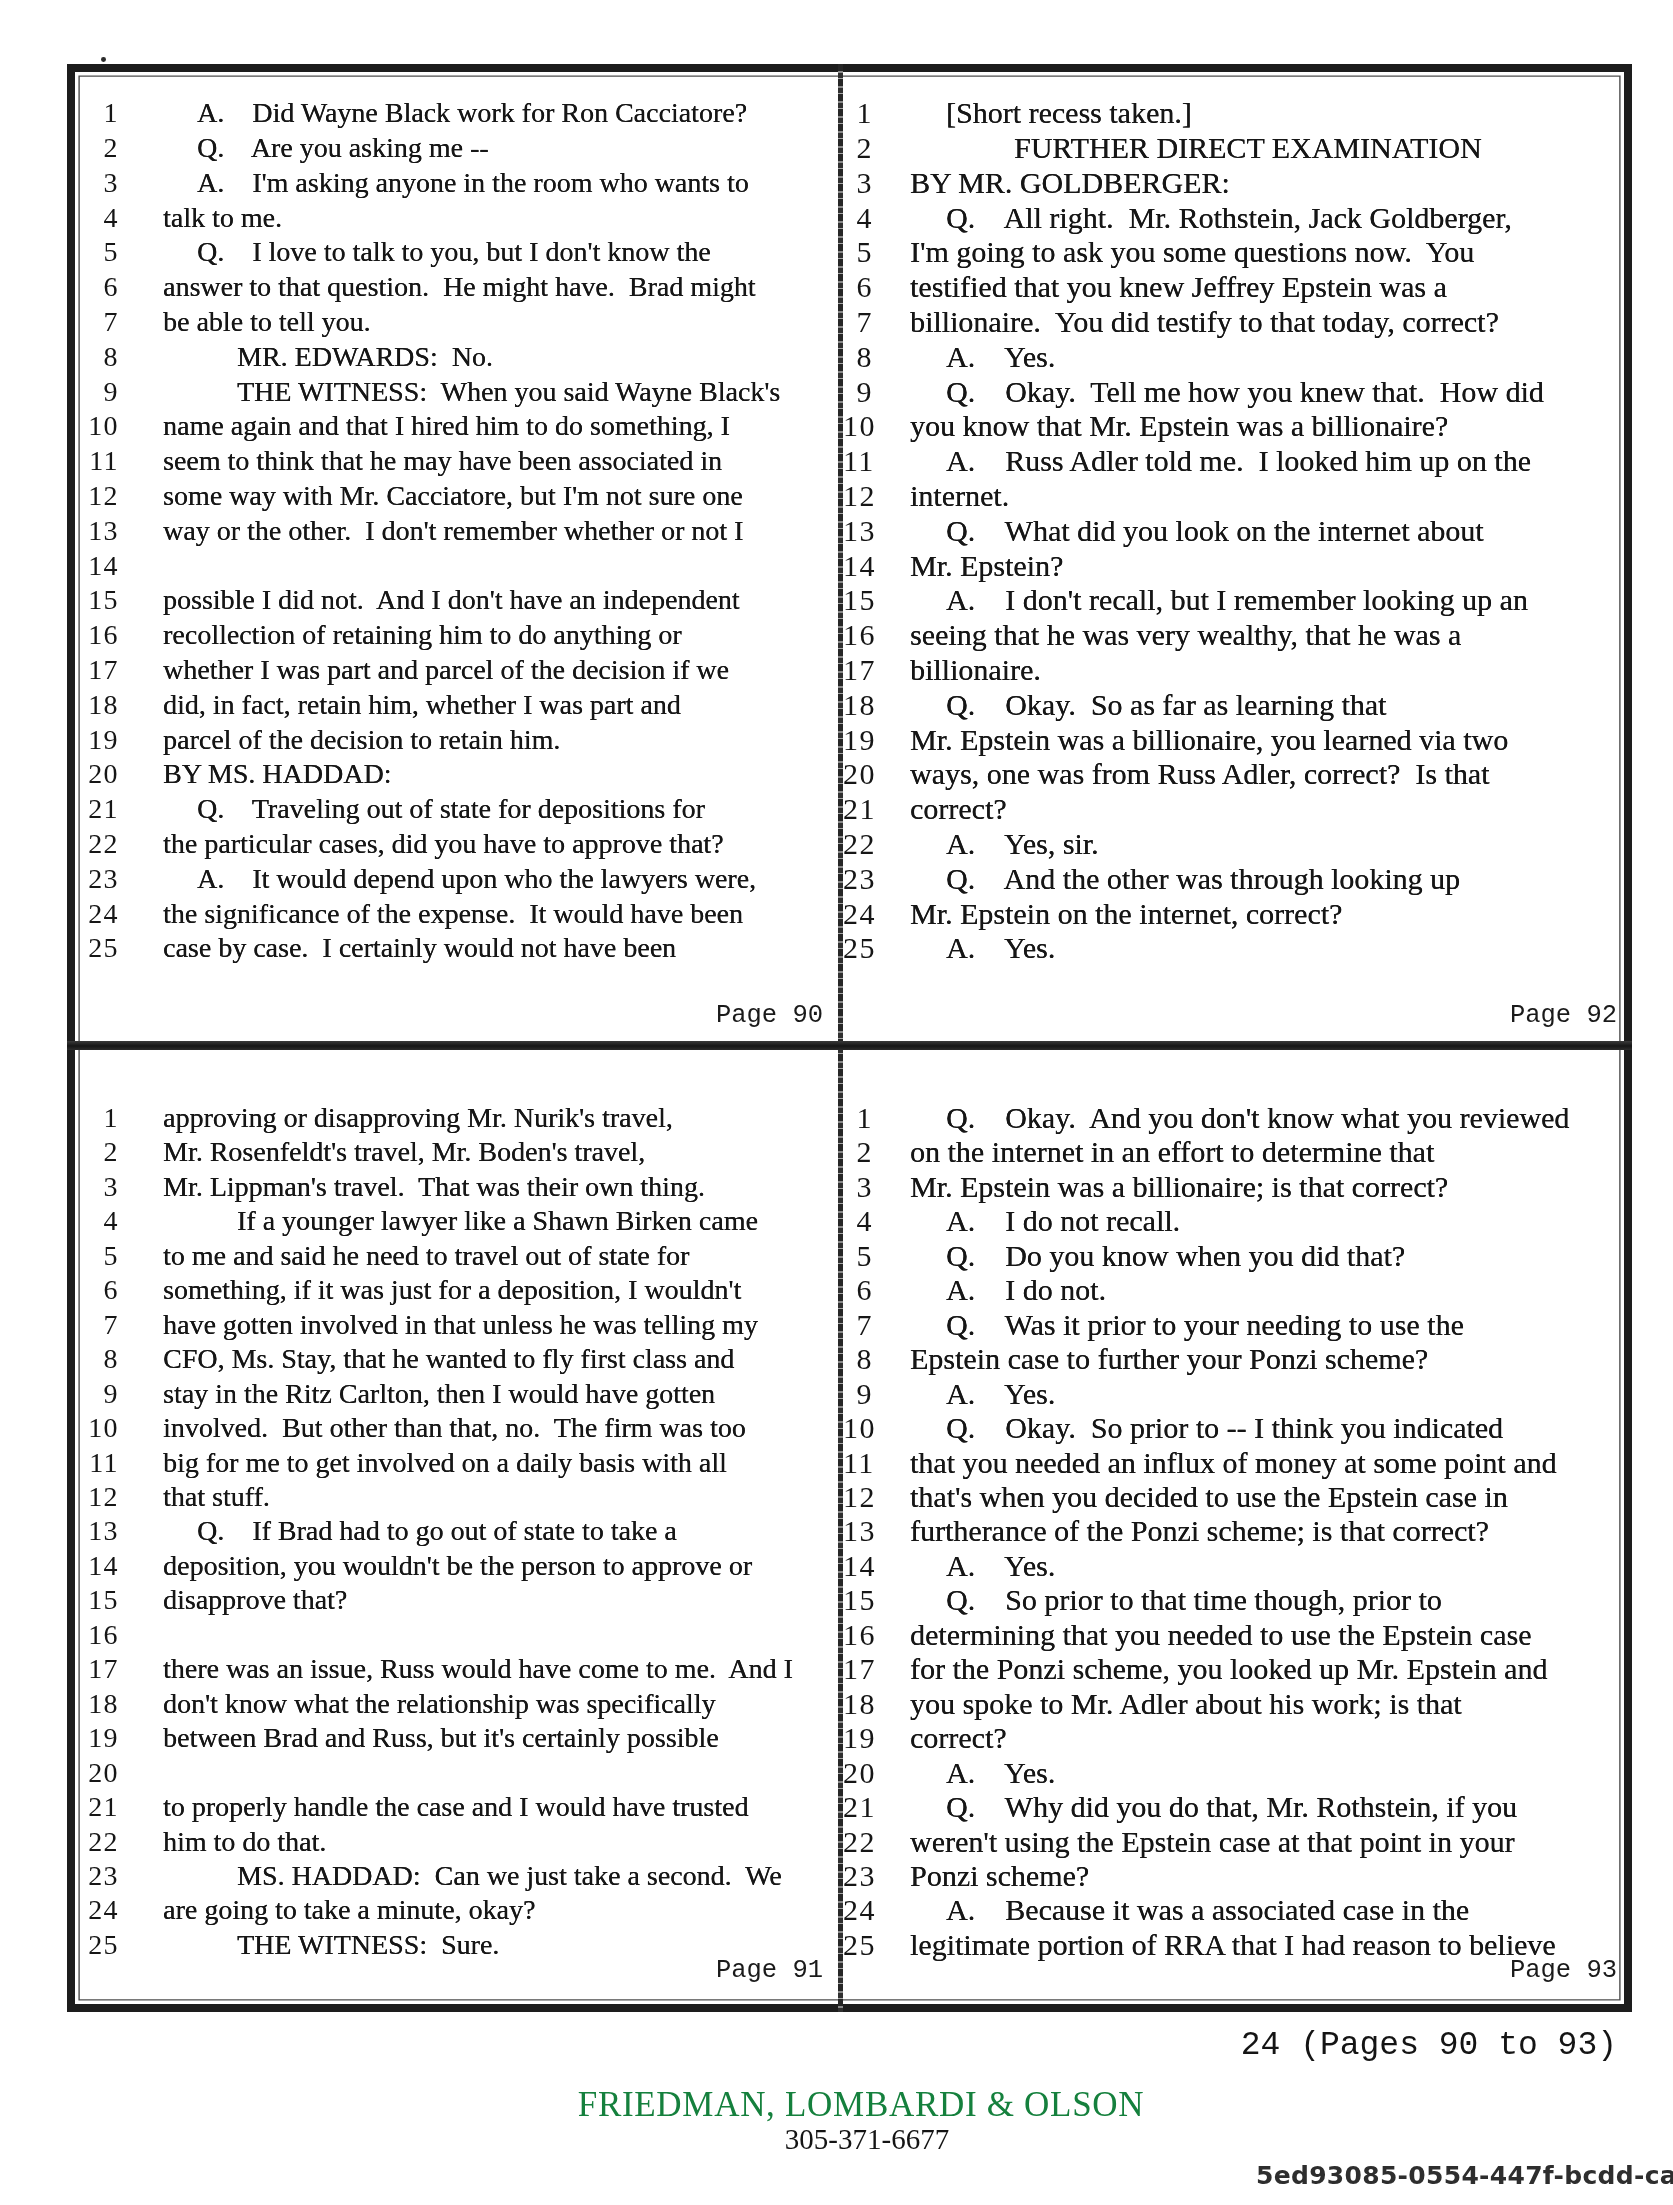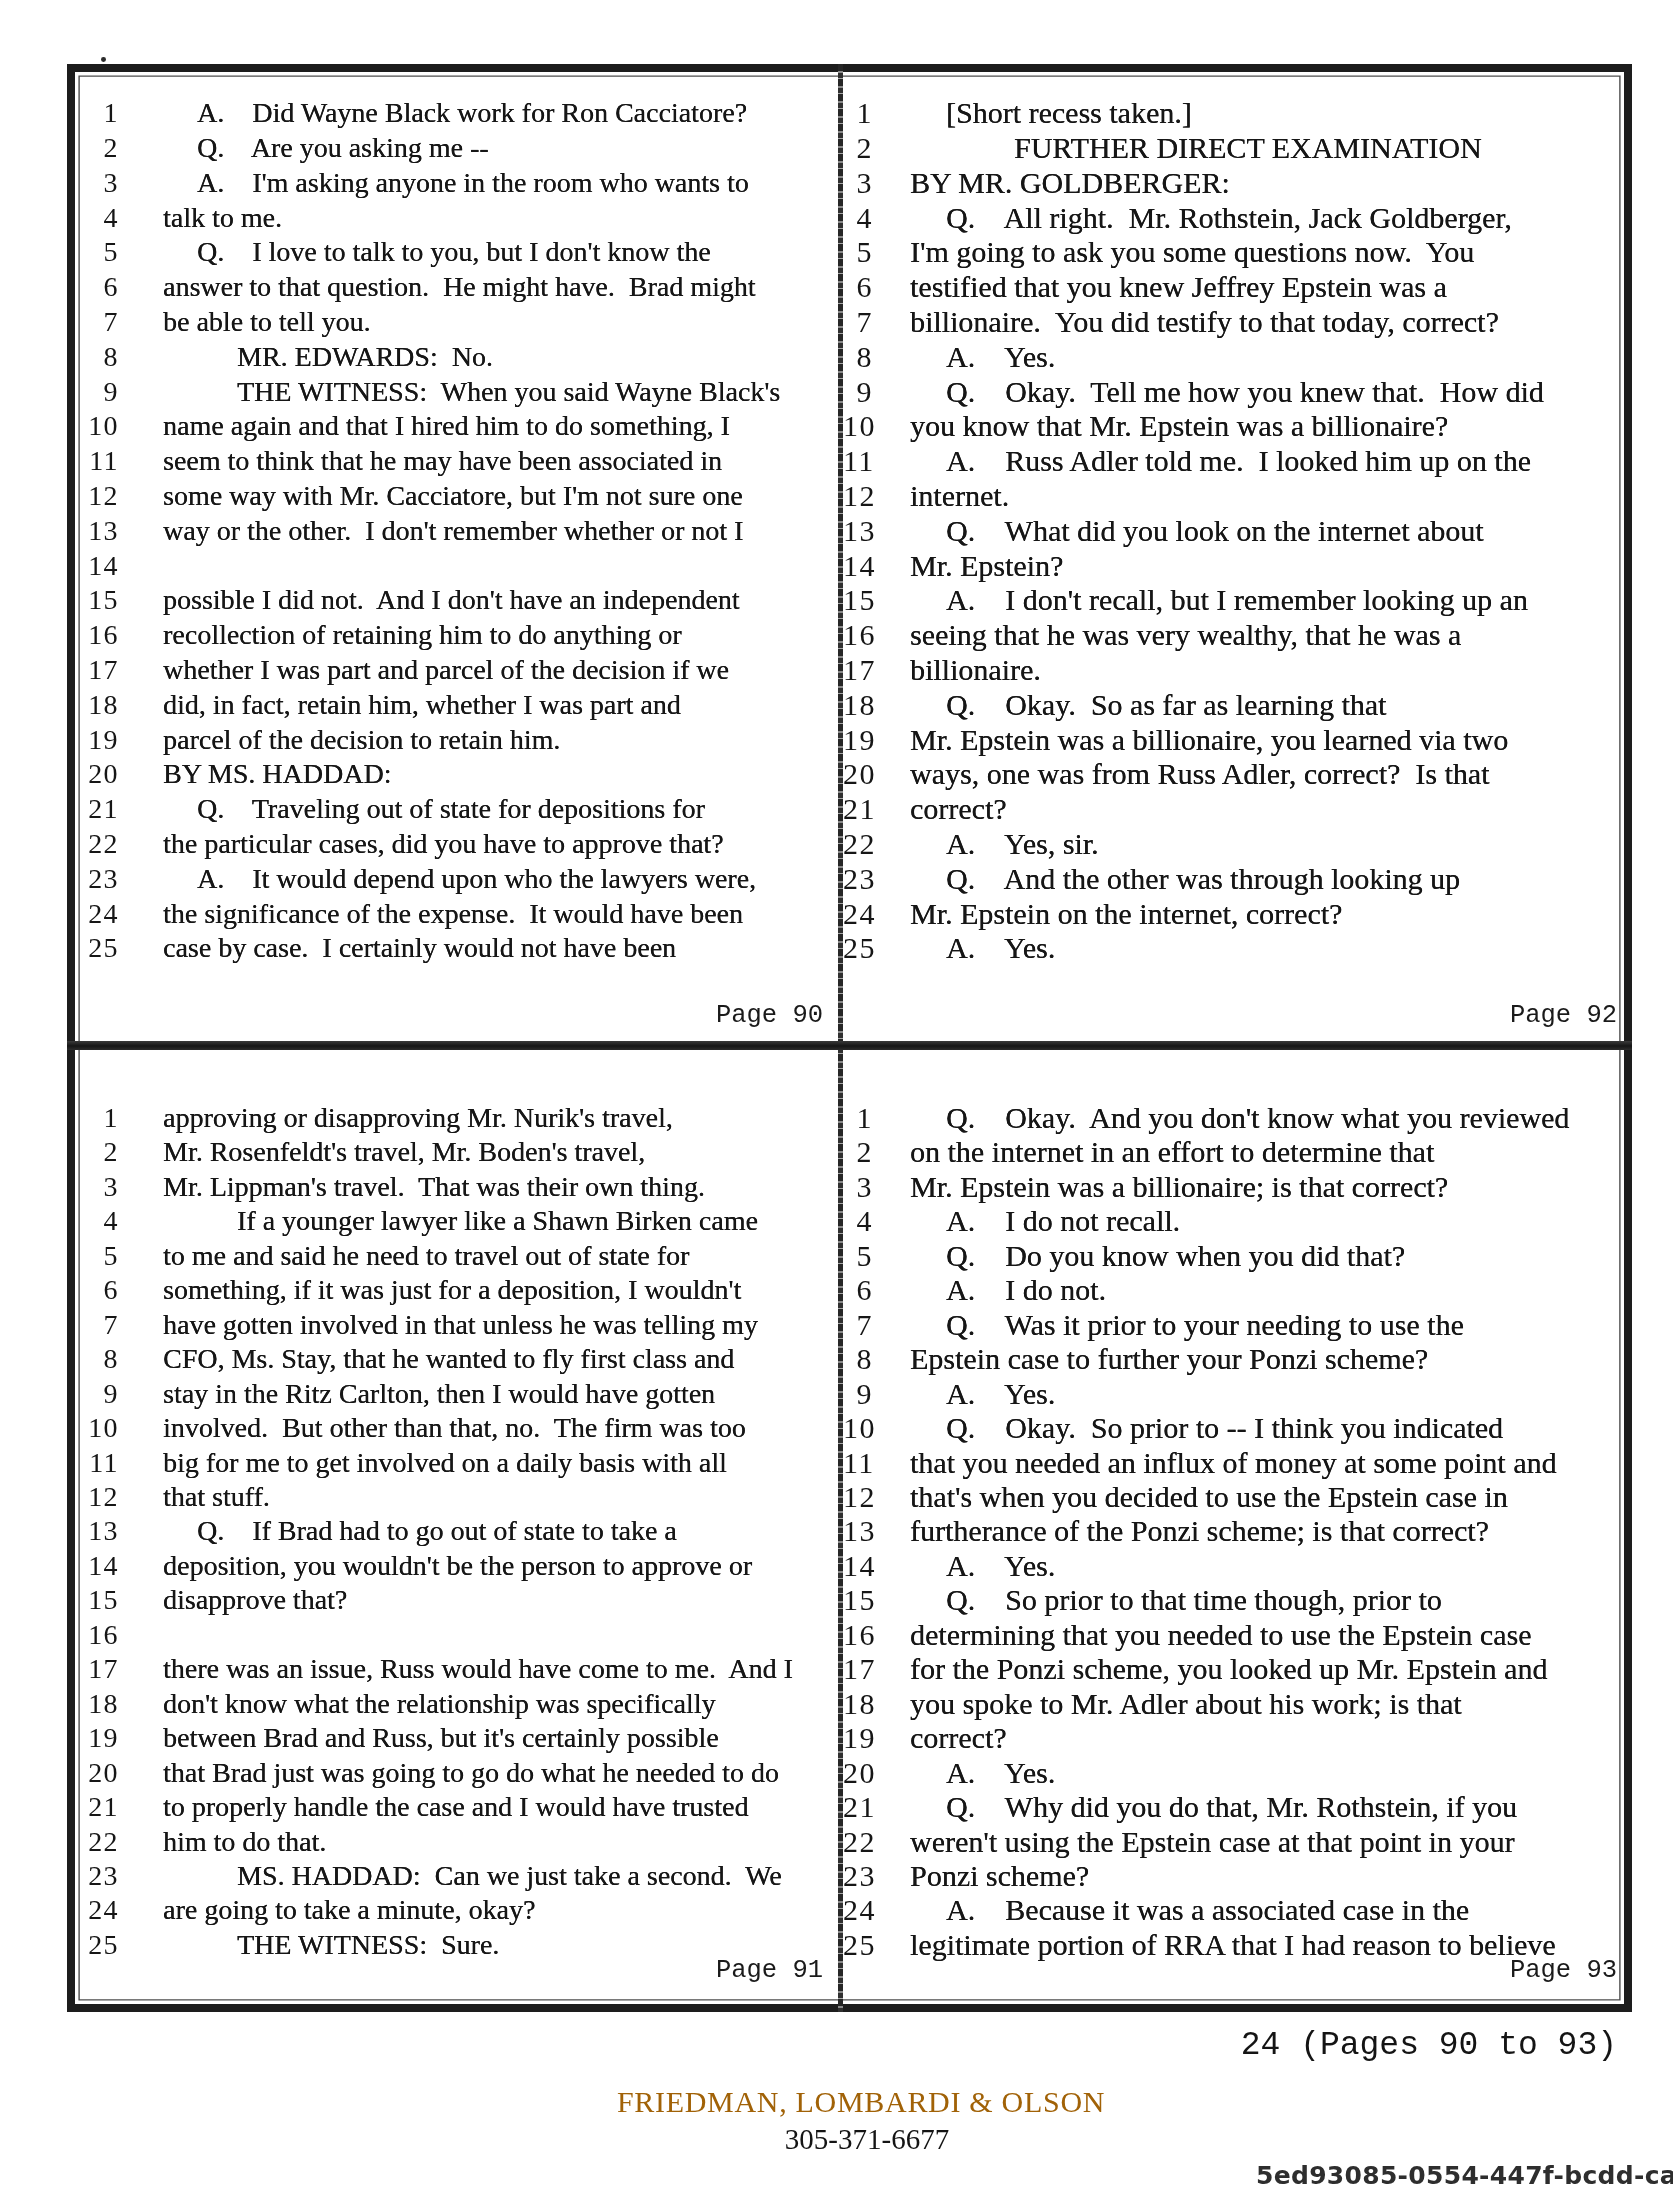--- a/index.html
+++ b/index.html
@@ -59,21 +59,21 @@
   .quad.q-tl .pagelabel,.quad.q-tr .pagelabel{top:929px;}
   .quad.q-bl .pagelabel,.quad.q-br .pagelabel{top:904px;}
   
   .sheet-count{
     position:absolute;top:2027px;right:57px;
     font-family:"Liberation Mono", monospace;
     font-size:33px;white-space:pre;color:#141414;
   }
   .firm-name{
     position:absolute;top:2085px;left:861px;transform:translateX(-50%);
-    font-size:30px;letter-spacing:0.7px;color:#a16207;white-space:pre;
+    font-size:35px;letter-spacing:0.7px;color:#15803d;white-space:pre;
   }
   .firm-phone{
     position:absolute;top:2123px;left:867px;transform:translateX(-50%);
     font-size:29px;color:#141414;white-space:pre;
   }
   .watermark{
     position:absolute;top:2161px;left:1256px;
     font-family:"DejaVu Sans", sans-serif;font-weight:700;
     font-size:25px;color:#2e2e2e;white-space:pre;letter-spacing:0.3px;
   }
@@ -159,21 +159,21 @@
       <div class="line" style="top: 359px;"><span class="num">10</span><span class="txt flush">involved.  But other than that, no.  The firm was too</span></div>
       <div class="line" style="top: 394px;"><span class="num">11</span><span class="txt flush">big for me to get involved on a daily basis with all</span></div>
       <div class="line" style="top: 428px;"><span class="num">12</span><span class="txt flush">that stuff.</span></div>
       <div class="line" style="top: 462px;"><span class="num">13</span><span class="txt qa">Q.    If Brad had to go out of state to take a</span></div>
       <div class="line" style="top: 497px;"><span class="num">14</span><span class="txt flush">deposition, you wouldn't be the person to approve or</span></div>
       <div class="line" style="top: 531px;"><span class="num">15</span><span class="txt flush">disapprove that?</span></div>
       <div class="line" style="top: 566px;"><span class="num">16</span></div>
       <div class="line" style="top: 600px;"><span class="num">17</span><span class="txt flush">there was an issue, Russ would have come to me.  And I</span></div>
       <div class="line" style="top: 635px;"><span class="num">18</span><span class="txt flush">don't know what the relationship was specifically</span></div>
       <div class="line" style="top: 669px;"><span class="num">19</span><span class="txt flush">between Brad and Russ, but it's certainly possible</span></div>
-      <div class="line" style="top: 704px;"><span class="num">20</span><span class="txt flush">that Brad just was going to go do what he needed to do</span></div>
+      <div class="line" style="top: 704px;"><span class="num">20</span></div>
       <div class="line" style="top: 738px;"><span class="num">21</span><span class="txt flush">to properly handle the case and I would have trusted</span></div>
       <div class="line" style="top: 773px;"><span class="num">22</span><span class="txt flush">him to do that.</span></div>
       <div class="line" style="top: 807px;"><span class="num">23</span><span class="txt speaker">MS. HADDAD:  Can we just take a second.  We</span></div>
       <div class="line" style="top: 841px;"><span class="num">24</span><span class="txt flush">are going to take a minute, okay?</span></div>
       <div class="line" style="top: 876px;"><span class="num">25</span><span class="txt speaker">THE WITNESS:  Sure.</span></div>
     </div>
 
   <div class="quad q-br">
     <span class="pagelabel">Page 93</span>
   <div class="line" style="top: 49px;"><span class="num">1</span><span class="txt qa">Q.    Okay.  And you don't know what you reviewed</span></div>

